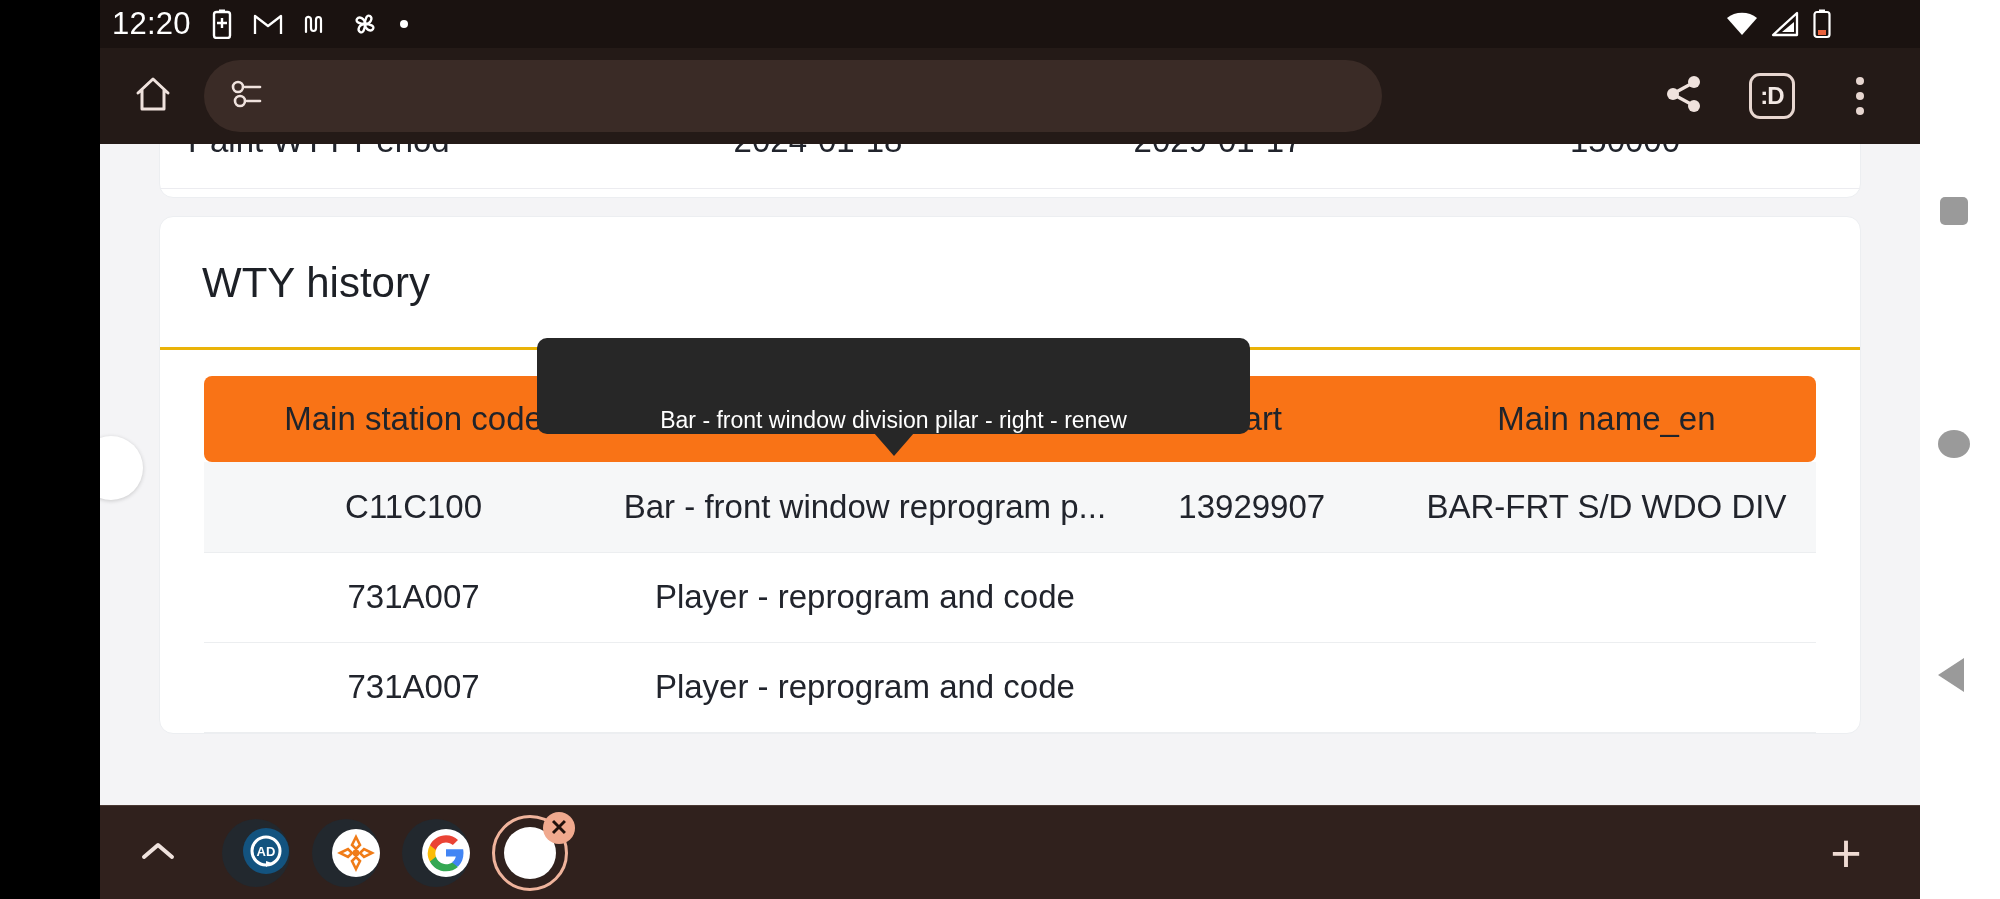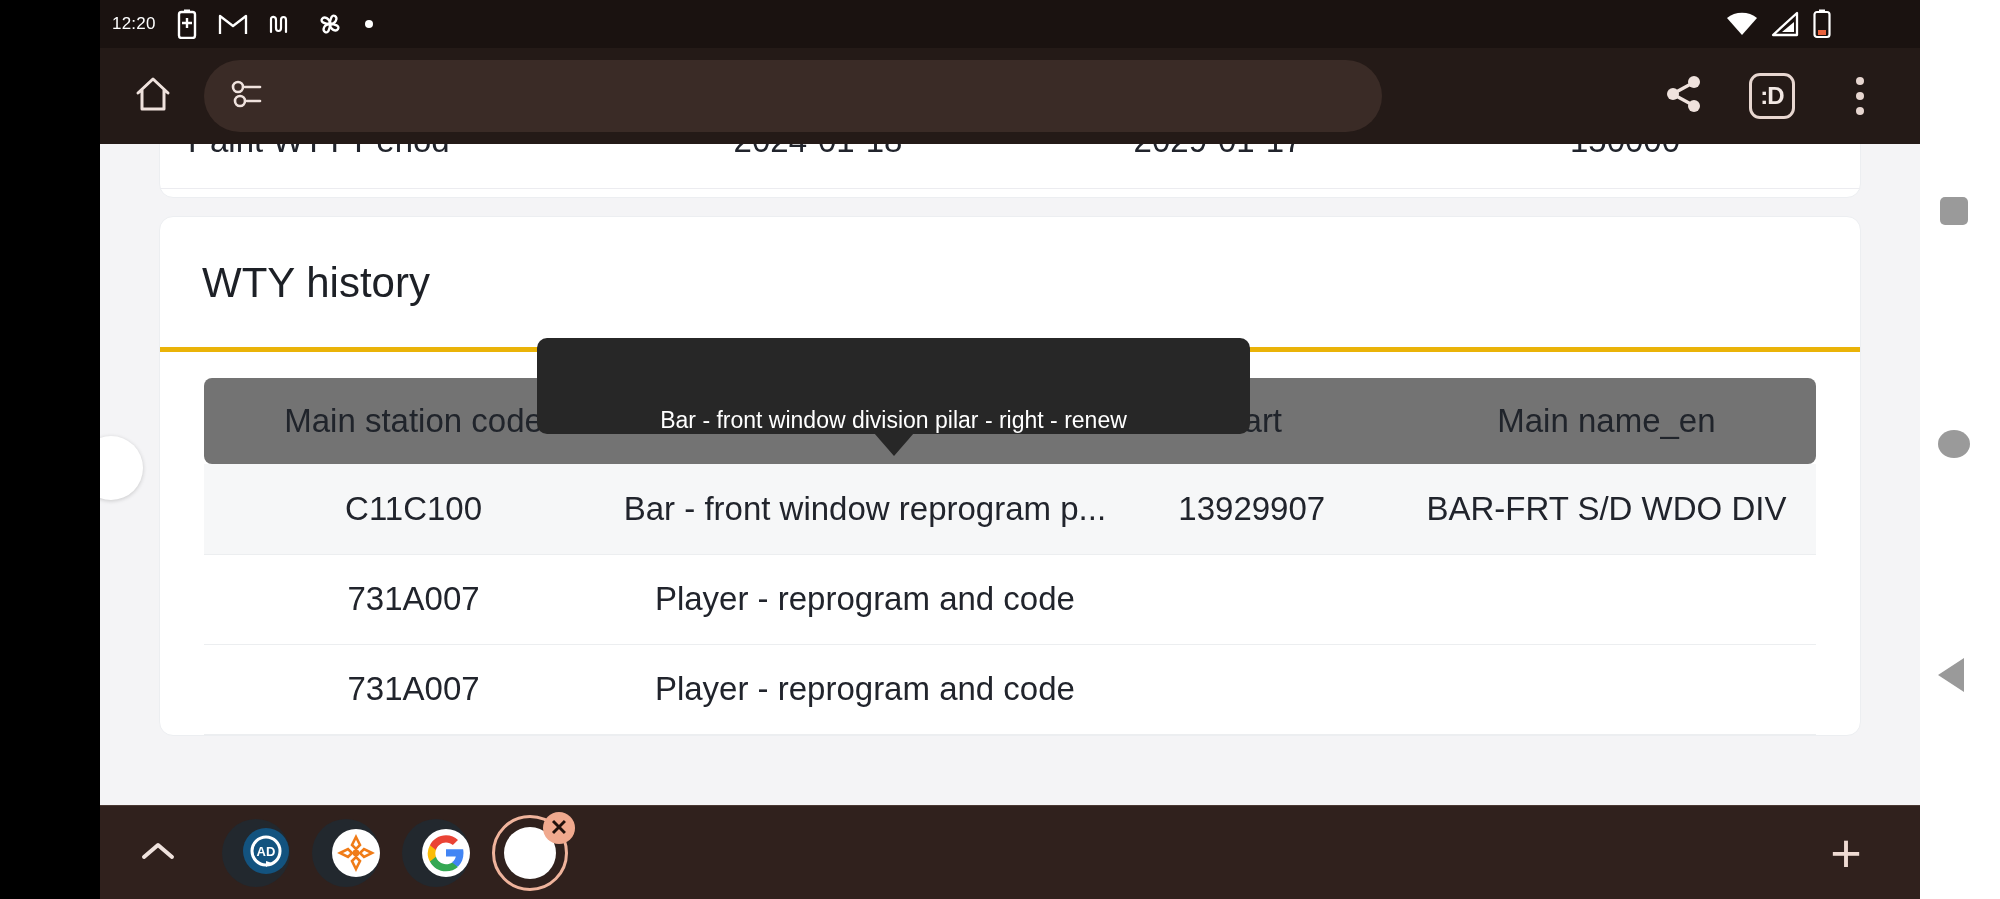--- a/index.html
+++ b/index.html
@@ -30,21 +30,21 @@
     position: absolute; left: 0; top: 0;
     width: 1820px; height: 48px;
     background: #1a1210;
     display: flex; align-items: center;
   }
   .status-left {
     display: flex; align-items: center; gap: 20px;
     margin-left: 12px;
   }
   .clock {
-    color: #fff; font-size: 17px; letter-spacing: .2px;
+    color: #fff; font-size: 31px; letter-spacing: .2px;
     font-family: "Liberation Sans", sans-serif;
   }
   .si { display: inline-flex; align-items: center; justify-content: center; }
   .status-right {
     margin-left: auto; margin-right: 88px;
     display: flex; align-items: center; gap: 12px;
   }
 
   
   .toolbar {
@@ -127,29 +127,29 @@
   }
   .info-row .c0 { width: 430px; font-size: 33px; color: #21242c; }
   .info-row .c1 { width: 400px; font-size: 33px; color: #21242c; text-align: center;}
   .info-row .c2 { width: 400px; font-size: 33px; color: #21242c; text-align: center;}
   .info-row .c3 { flex: 1; font-size: 33px; color: #21242c; text-align: center;}
 
   
   .card-title {
     font-size: 42px; font-weight: 400; color: #1d2026;
     padding: 42px 42px 40px 42px;
-    border-bottom: 5px solid #eab308;
+    border-bottom: 3px solid #eab308;
   }
   .table-wrap {
     padding: 26px 44px 0 44px;
     position: relative;
   }
   table { width: 100%; border-collapse: collapse; table-layout: fixed; }
   thead th {
-    background: #737373;
+    background: #f97316;
     font-size: 33px; font-weight: 400; color: #20242b;
     height: 86px;
     text-align: center;
     border: none;
   }
   thead tr th:first-child { border-top-left-radius: 8px; border-bottom-left-radius: 8px; }
   thead tr th:last-child  { border-top-right-radius: 8px; border-bottom-right-radius: 8px; }
   tbody td {
     height: 90px;
     font-size: 33px; color: #21242c;

